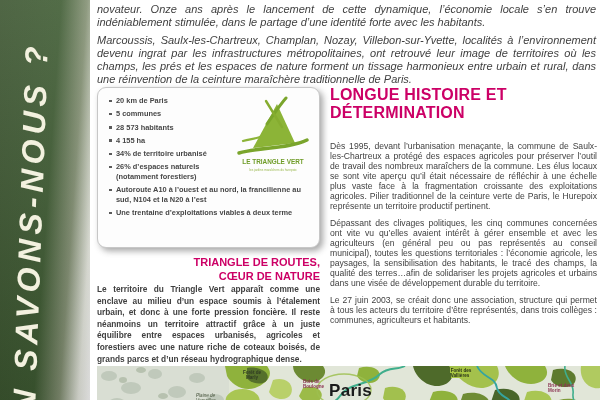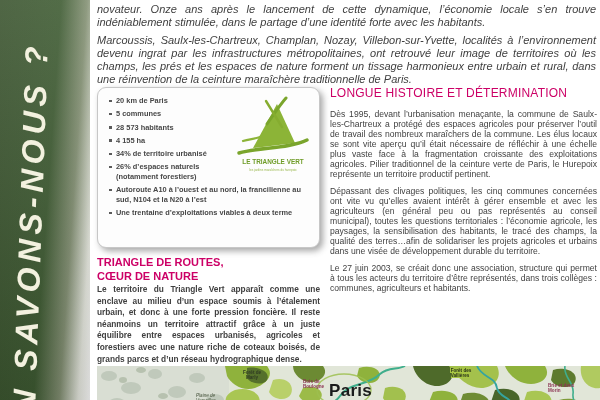--- a/index.html
+++ b/index.html
@@ -44,30 +44,30 @@
     font-size:7.4px; line-height:9.5px; color:#474747; margin-bottom:3.8px;
     padding-left:9px; position:relative;
   }
   .infobox li::before {
     content:""; position:absolute; left:2px; top:3.5px; width:2.5px; height:2.5px; background:#5a5a5a;
   }
 
   
   .left-heading {
     position:absolute; left:97px; top:256px; width:223px;
-    font-size:11px; line-height:13.5px; font-weight:bold; color:#cc0066; text-align:left;
+    font-size:11px; line-height:13.5px; font-weight:bold; color:#cc0066; text-align:right;
   }
   .left-body {
     position:absolute; left:97px; top:284px; width:223px;
     font-size:8.3px; line-height:11.6px; text-align:justify; color:#3f3f3f;font-weight:bold;
   }
 
   
   .right-col { position:absolute; left:330px; top:86px; width:267px; }
-  .right-heading { font-size:12px; font-weight:normal; color:#cc0066; margin-bottom:9px; letter-spacing:0.2px; }
+  .right-heading { font-size:16px; font-weight:bold; color:#cc0066; margin-bottom:19px; letter-spacing:0.2px; }
   .right-col p { font-size:8.6px; line-height:10px; text-align:justify; color:#3f3f3f; margin-bottom:7px; }
 
   
   .map { position:absolute; left:97px; top:366px; width:503px; height:40px; overflow:hidden; }
   .map svg { position:absolute; left:0; top:0; }
   .map-label { position:absolute; font-size:4.6px; line-height:5.2px; font-weight:bold; }
   .lbl-marly { left:141px; top:4px; width:28px; color:#2f3a22; text-align:center; }
   .lbl-plaine { left:99px; top:27px; width:32px; color:#45523a; font-style:italic; font-weight:normal; }
   .lbl-boulogne { left:206px; top:13px; width:25px; color:#8b3453; }
   .lbl-paris { left:232px; top:16px; font-size:17px; line-height:17px; font-weight:bold; color:#1b1b1b; letter-spacing:0.3px; }

